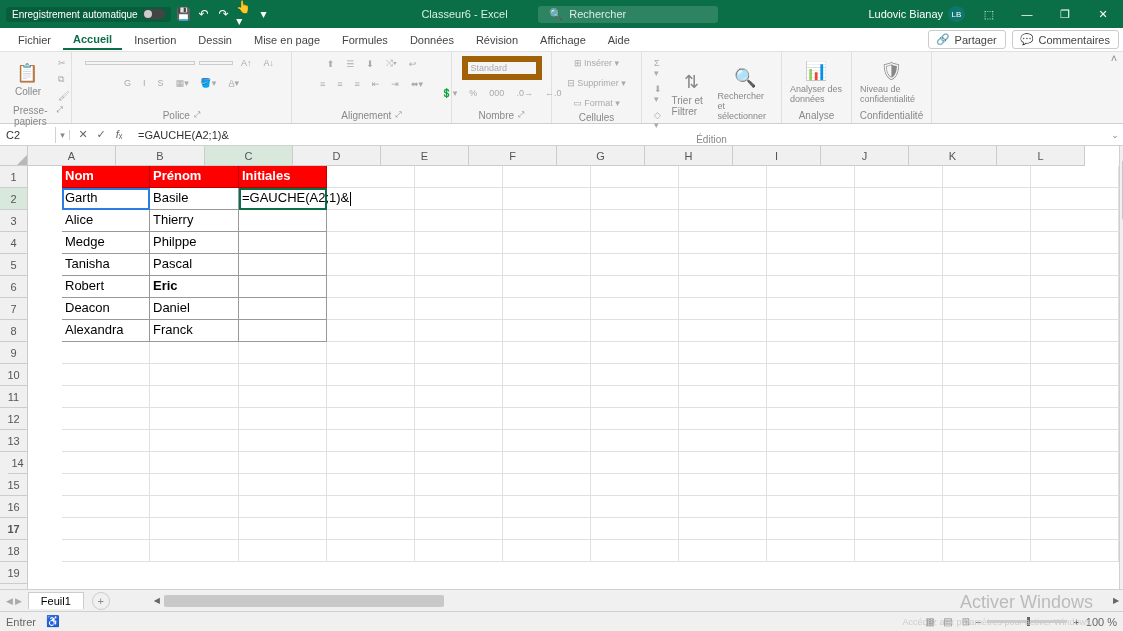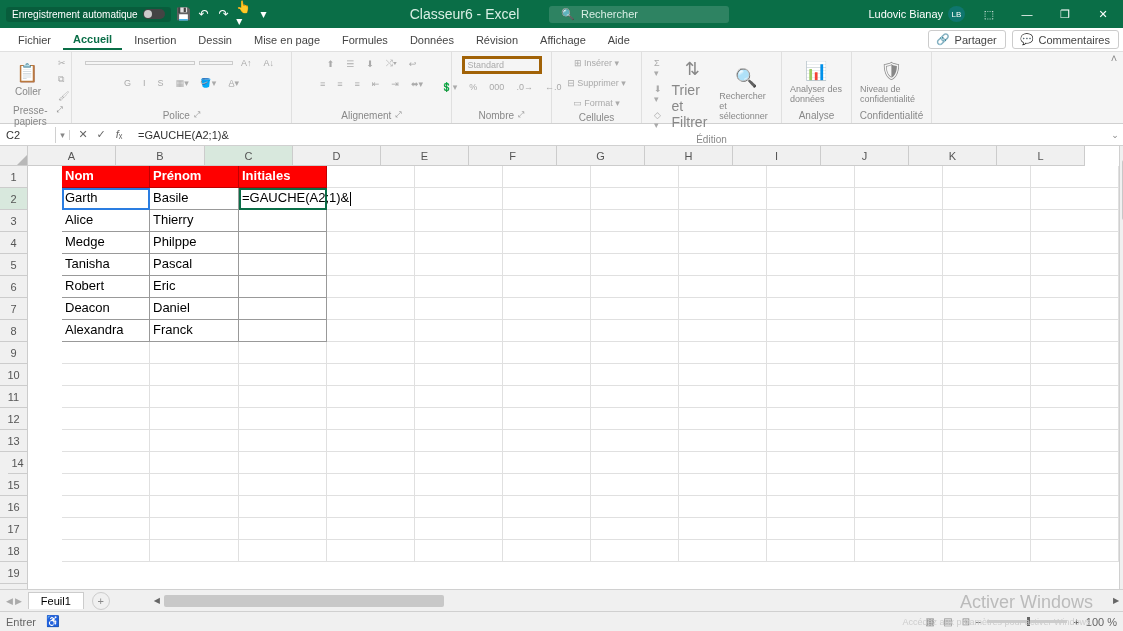--- a/index.html
+++ b/index.html
@@ -8,21 +8,21 @@
 
 .titlebar { height: 28px; background: #0a6e47; display: flex; align-items: center; color: #fff; font-size: 11px; padding: 0 6px; }
 .titlebar .left { display: flex; align-items: center; gap: 6px; }
 .titlebar .center { flex: 1; display: flex; justify-content: center; align-items: center; gap: 30px; }
 .titlebar .right { display: flex; align-items: center; gap: 10px; }
 .autosave { display: flex; align-items: center; gap: 5px; background: rgba(0,0,0,0.15); padding: 2px 6px; border-radius: 3px; font-size: 10px; }
 .toggle { width: 22px; height: 10px; background: #444; border-radius: 5px; position: relative; }
 .toggle::after { content:""; position:absolute; width:8px; height:8px; background:#ccc; border-radius:50%; top:1px; left:1px; }
 .qat-icon { width: 14px; height: 14px; display:inline-flex; align-items:center; justify-content:center; font-size:12px; color:#fff; }
 .searchbox { background: rgba(255,255,255,0.15); padding: 2px 12px; border-radius: 3px; display:flex; align-items:center; gap:6px; min-width:180px; font-size:11px; color:#d9efe5; }
-.doc-title { color:#d9efe5; font-size: 14px; }
+.doc-title { color:#d9efe5; font-size: 11px; }
 .user { display:flex; align-items:center; gap:5px; font-size:11px; }
 .avatar { width:17px; height:16px; border-radius:50%; background:#0f766e; display:inline-flex; align-items:center; justify-content:center; font-size:8px; }
 .win-btn { width:28px; height:20px; display:inline-flex; align-items:center; justify-content:center; font-size:11px; color:#fff; }
 
 
 .menutabs { height: 24px; background: #fff; display:flex; align-items:center; font-size:11px; color:#444; padding-left:8px; gap:2px; border-bottom:1px solid #e0e0e0; }
 .menutabs .tab { padding: 3px 10px; cursor:default; }
 .menutabs .tab.active { border-bottom: 2px solid #0a6e47; color:#0a6e47; font-weight:600; }
 .menutabs .spacer { flex:1; }
 .share-btn, .comments-btn { font-size:11px; padding:2px 8px; border:1px solid #ccc; border-radius:3px; margin-right:4px; color:#444; display:flex; align-items:center; gap:4px; }
@@ -208,21 +208,21 @@
           <span class="mini">⬌▾</span>
         </div>
     </div>
     <div class="label">
         <span>Alignement</span>
         <span class="dlg">⤢</span>
       </div>
   </div>
   <div class="rgroup" style="width:100px">
     <div class="body stack">
-      <span class="mini" style="border:3px solid #a16207;width:80px">Standard</span>
+      <span class="mini" style="border:6px solid #a16207;width:80px">Standard</span>
       <div class="hrow">
           <span class="mini">💲▾</span>
           <span class="mini">%</span>
           <span class="mini">000</span>
           <span class="mini">.0→</span>
           <span class="mini">←.0</span>
         </div>
     </div>
     <div class="label">
         <span>Nombre</span>
@@ -241,21 +241,21 @@
   </div>
   <div class="rgroup" style="width:140px">
     <div class="body">
       <div class="stack">
         <span class="mini">Σ ▾</span>
         <span class="mini">⬇ ▾</span>
         <span class="mini">◇ ▾</span>
       </div>
       <div class="big-btn">
           <span class="ico">⇅</span>
-          <span style="font-size:14px">Trier et Filtrer</span>
+          <span style="font-size:10px">Trier et Filtrer</span>
         </div>
       <div class="big-btn">
           <span class="ico">🔍</span>
           <span style="font-size:9px">Rechercher et sélectionner</span>
         </div>
     </div>
     <div class="label">
         <span>Édition</span>
       </div>
   </div>
@@ -327,21 +327,21 @@
           <div class="rowhead" style="height: 22px; line-height: 22px;">7</div>
           <div class="rowhead" style="height: 22px; line-height: 22px;">8</div>
           <div class="rowhead" style="height: 22px; line-height: 22px;">9</div>
           <div class="rowhead" style="height: 22px; line-height: 22px;">10</div>
           <div class="rowhead" style="height: 22px; line-height: 22px;">11</div>
           <div class="rowhead" style="height: 22px; line-height: 22px;">12</div>
           <div class="rowhead" style="height: 22px; line-height: 22px;">13</div>
           <div class="rowhead" style="height: 22px; line-height: 22px; margin-left: 8px;">14</div>
           <div class="rowhead" style="height: 22px; line-height: 22px;">15</div>
           <div class="rowhead" style="height: 22px; line-height: 22px;">16</div>
-          <div class="rowhead" style="height: 22px; line-height: 22px;">17</div>
+          <div class="rowhead" style="height: 22px; line-height: 22px; font-weight: bold;">17</div>
           <div class="rowhead" style="height: 22px; line-height: 22px;">18</div>
           <div class="rowhead" style="height: 22px; line-height: 22px;">19</div>
           <div class="rowhead" style="height: 22px; line-height: 22px;">20</div>
         </div>
       <div class="cells" id="cells">
           <div class="row">
             <div class="cell hdr" style="width: 88px; height: 22px;">Nom</div>
             <div class="cell hdr" style="width: 89px; height: 22px;">Prénom</div>
             <div class="cell hdr" style="width: 88px; height: 22px;">Initiales</div>
             <div class="cell" style="width: 88px; height: 22px;"></div>
@@ -405,21 +405,21 @@
             <div class="cell" style="width: 88px; height: 22px;"></div>
             <div class="cell" style="width: 88px; height: 22px;"></div>
             <div class="cell" style="width: 88px; height: 22px;"></div>
             <div class="cell" style="width: 88px; height: 22px;"></div>
             <div class="cell" style="width: 88px; height: 22px;"></div>
             <div class="cell" style="width: 88px; height: 22px;"></div>
             <div class="cell" style="width: 88px; height: 22px;"></div>
           </div>
           <div class="row">
             <div class="cell datacell" style="width: 88px; height: 22px;">Robert</div>
-            <div class="cell datacell" style="width: 89px; height: 22px;">Eric</div>
+            <div class="cell datacell" style="width: 89px; height: 22px; font-weight: bold;">Eric</div>
             <div class="cell datacell" style="width: 88px; height: 22px;"></div>
             <div class="cell" style="width: 88px; height: 22px;"></div>
             <div class="cell" style="width: 88px; height: 22px;"></div>
             <div class="cell" style="width: 88px; height: 22px;"></div>
             <div class="cell" style="width: 88px; height: 22px;"></div>
             <div class="cell" style="width: 88px; height: 22px;"></div>
             <div class="cell" style="width: 88px; height: 22px;"></div>
             <div class="cell" style="width: 88px; height: 22px;"></div>
             <div class="cell" style="width: 88px; height: 22px;"></div>
             <div class="cell" style="width: 88px; height: 22px;"></div>

